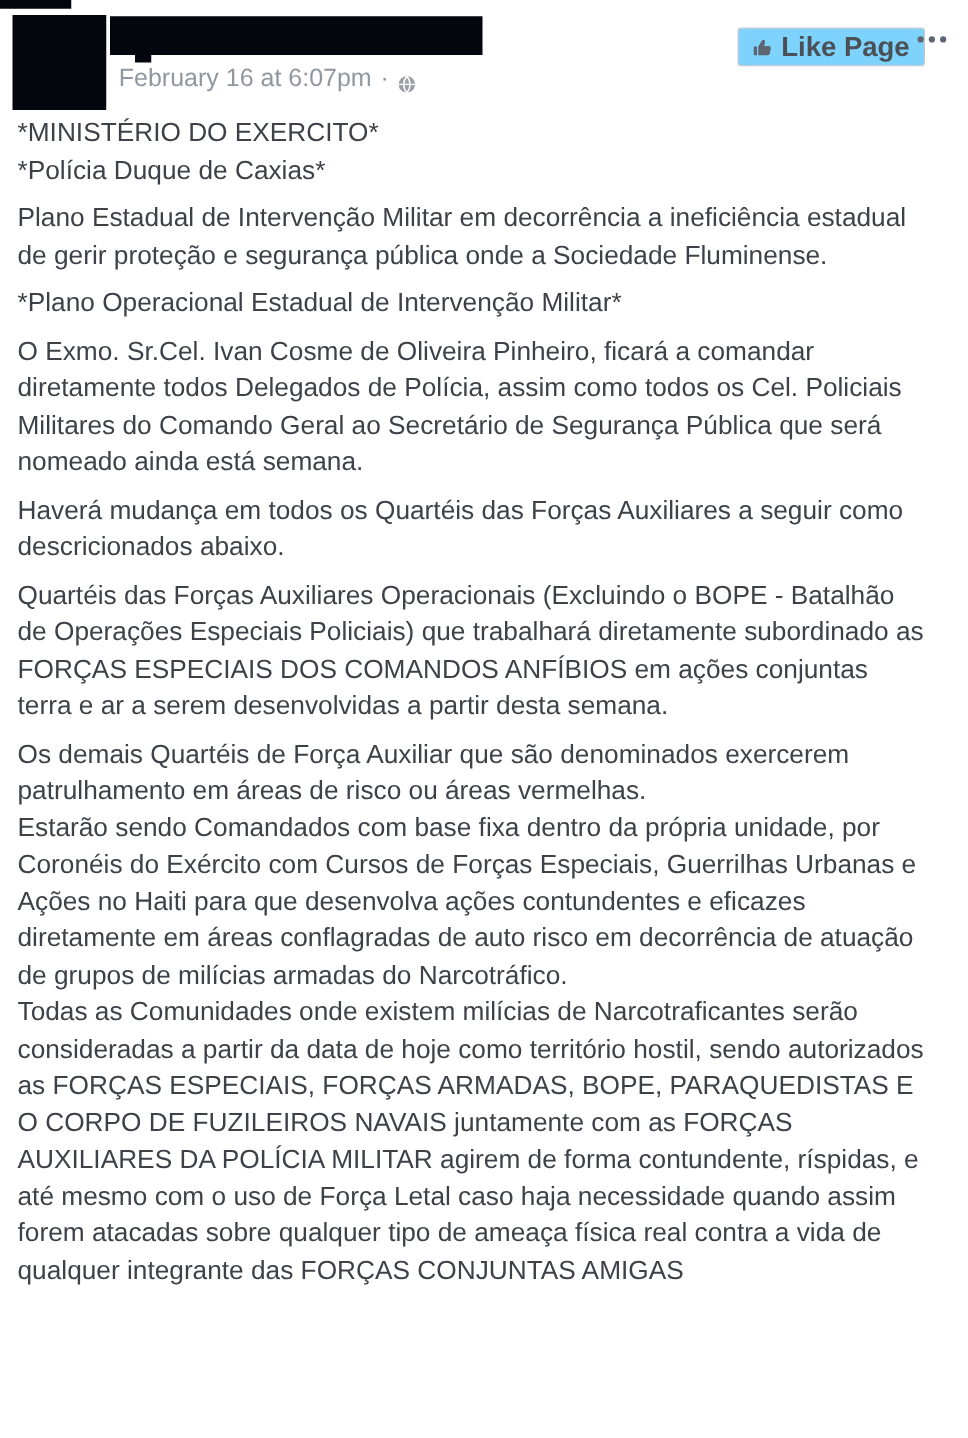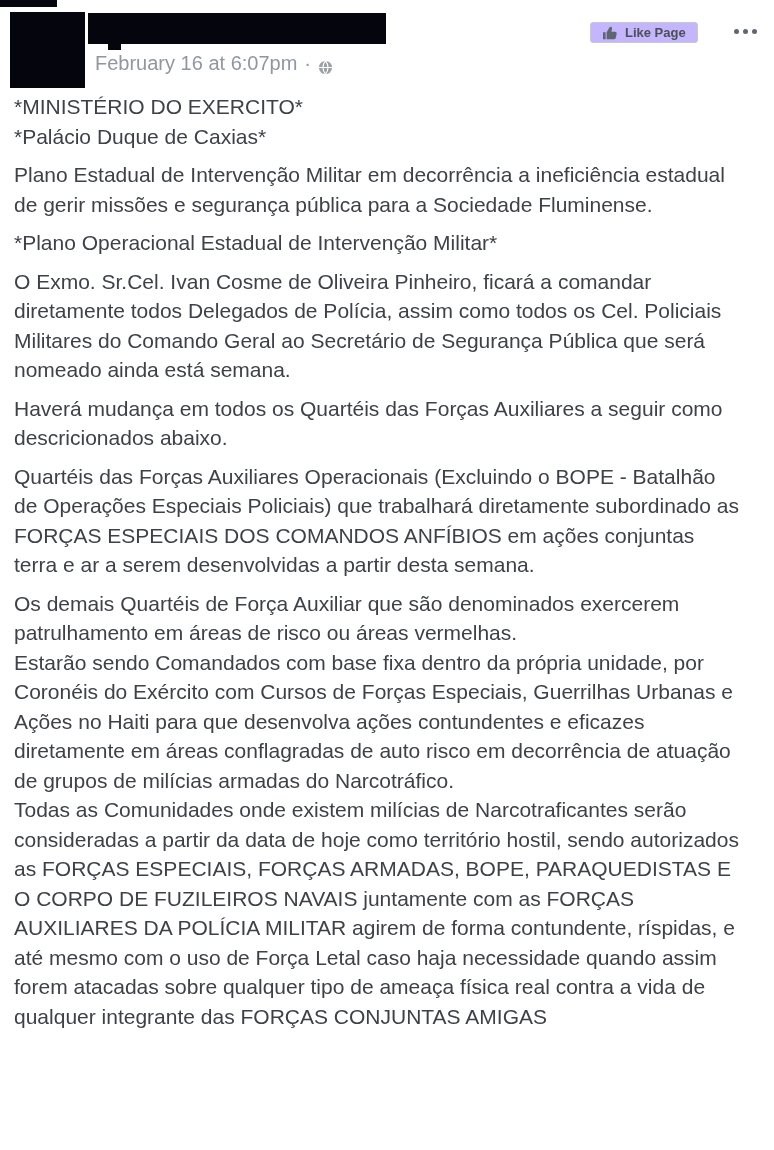--- a/index.html
+++ b/index.html
@@ -58,30 +58,30 @@
     gap: 7px;
     white-space: nowrap;
   }
   .meta .globe-wrap {
     display: inline-flex;
     margin-top: 2px;
   }
   .like-btn {
     position: absolute;
     left: 590px; top: 22px;
-    height: 21px;
+    height: 31px;
     padding: 0 11px;
     display: inline-flex;
     align-items: center;
     gap: 7px;
-    background: #c4b5fd;
+    background: #7dd3fc;
     border: 1px solid #c5c9cf;
     border-radius: 3px;
     font-family: "Liberation Sans", sans-serif;
-    font-size: 13px;
+    font-size: 22px;
     font-weight: bold;
     color: #4b4f56;
     cursor: pointer;
     box-sizing: border-box;
   }
   .more {
     position: absolute;
     left: 734px; top: 29px;
     display: flex;
     gap: 4px;
@@ -137,22 +137,22 @@
 
     <div class="more" title="">
       <span class="dot"></span>
       <span class="dot"></span>
       <span class="dot"></span>
     </div>
   </div>
 
   <div class="content">
       <p class="post-paragraph">*MINISTÉRIO DO EXERCITO*
-*Palácio Duque de Caxias*</p>
-      <p class="post-paragraph">Plano Estadual de Intervenção Militar em decorrência a ineficiência estadual de gerir missões e segurança pública para a Sociedade Fluminense.</p>
+*Polícia Duque de Caxias*</p>
+      <p class="post-paragraph">Plano Estadual de Intervenção Militar em decorrência a ineficiência estadual de gerir proteção e segurança pública onde a Sociedade Fluminense.</p>
       <p class="post-paragraph">*Plano Operacional Estadual de Intervenção Militar*</p>
       <p class="post-paragraph">O Exmo. Sr.Cel. Ivan Cosme de Oliveira Pinheiro, ficará a comandar diretamente todos Delegados de Polícia, assim como todos os Cel. Policiais Militares do Comando Geral ao Secretário de Segurança Pública que será nomeado ainda está semana.</p>
       <p class="post-paragraph">Haverá mudança em todos os Quartéis das Forças Auxiliares a seguir como descricionados abaixo.</p>
       <p class="post-paragraph">Quartéis das Forças Auxiliares Operacionais (Excluindo o BOPE - Batalhão de Operações Especiais Policiais) que trabalhará diretamente subordinado as FORÇAS ESPECIAIS DOS COMANDOS ANFÍBIOS em ações conjuntas terra e ar a serem desenvolvidas a partir desta semana.</p>
       <p class="post-paragraph">Os demais Quartéis de Força Auxiliar que são denominados exercerem patrulhamento em áreas de risco ou áreas vermelhas.
 Estarão sendo Comandados com base fixa dentro da própria unidade, por Coronéis do Exército com Cursos de Forças Especiais, Guerrilhas Urbanas e Ações no Haiti para que desenvolva ações contundentes e eficazes diretamente em áreas conflagradas de auto risco em decorrência de atuação de grupos de milícias armadas do Narcotráfico.
 Todas as Comunidades onde existem milícias de Narcotraficantes serão consideradas a partir da data de hoje como território hostil, sendo autorizados as FORÇAS ESPECIAIS, FORÇAS ARMADAS, BOPE, PARAQUEDISTAS E O CORPO DE FUZILEIROS NAVAIS juntamente com as FORÇAS AUXILIARES DA POLÍCIA MILITAR agirem de forma contundente, ríspidas, e até mesmo com o uso de Força Letal caso haja necessidade quando assim forem atacadas sobre qualquer tipo de ameaça física real contra a vida de qualquer integrante das FORÇAS CONJUNTAS AMIGAS</p>
     </div>
 
 </div>

